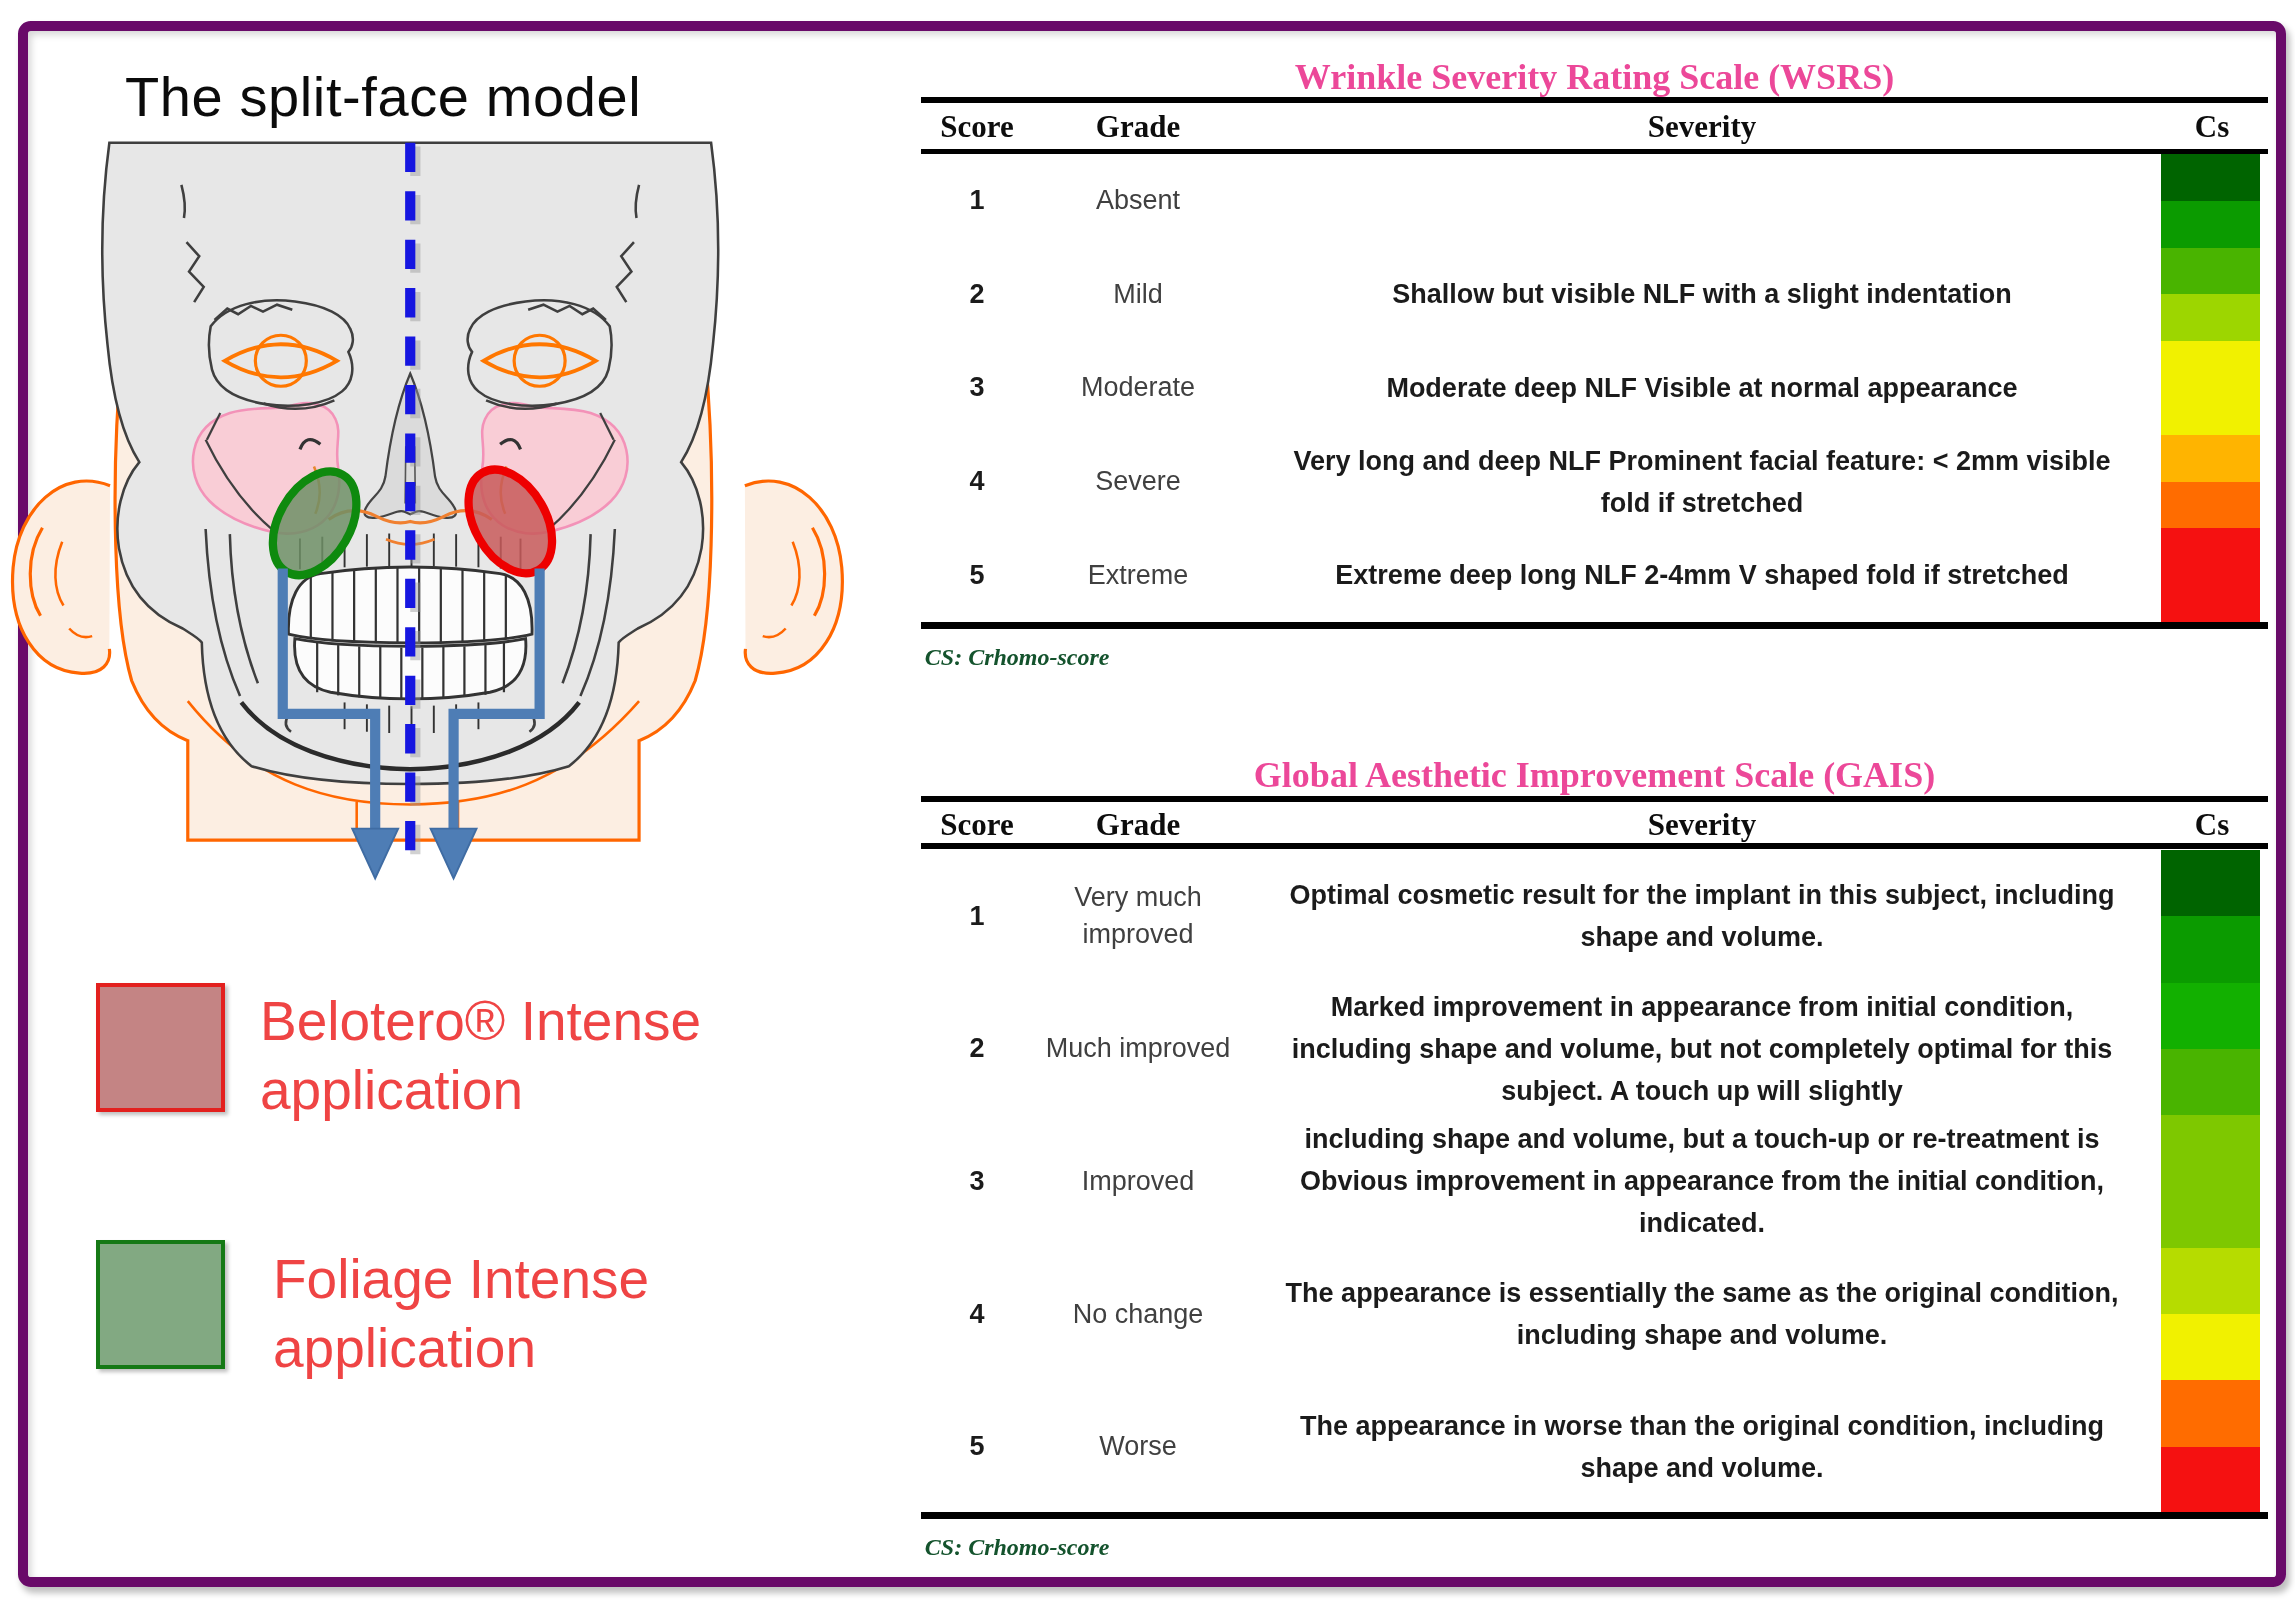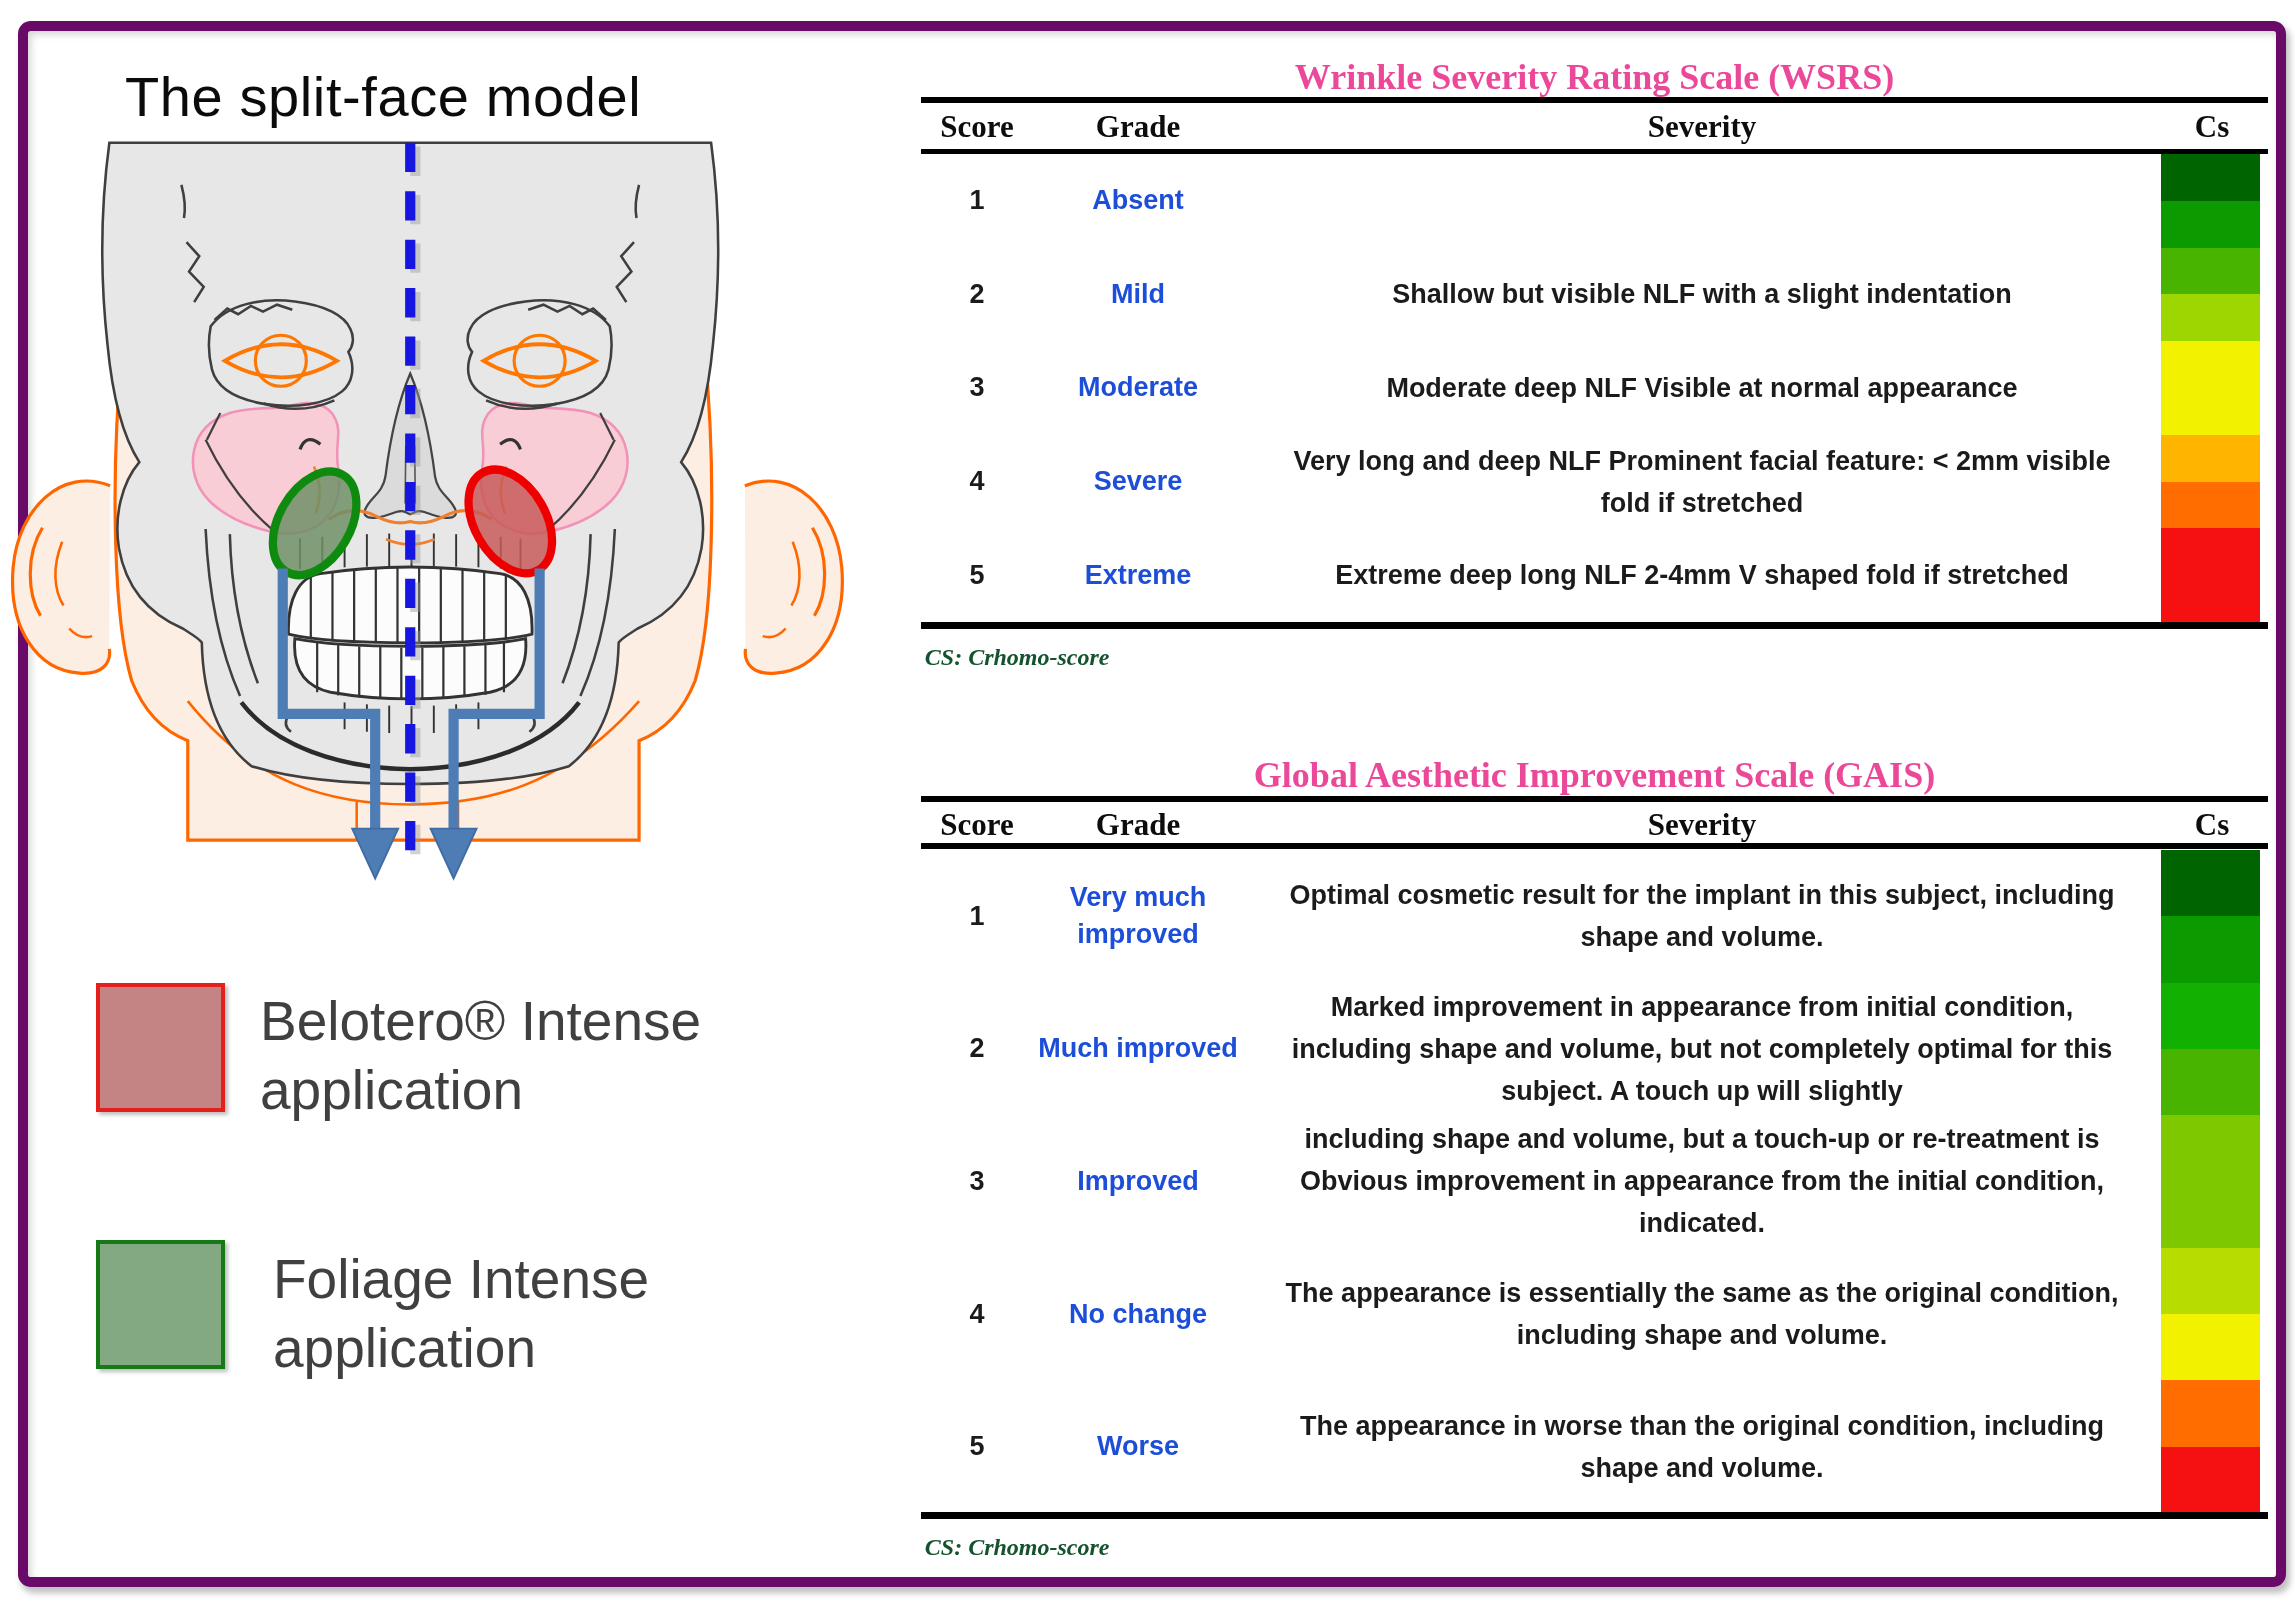--- a/index.html
+++ b/index.html
@@ -10,39 +10,39 @@
          box-shadow:3.8px 5.1px 6.4px rgba(0,0,0,.25), inset 3.2px 3.8px 7.7px rgba(0,0,0,.16);}
   
   .main-title{position:absolute;left:125px;top:64px;width:638px;font-size:56px;
               color:#0b0b0b;letter-spacing:0.6px;}
   .face-svg{position:absolute;left:0;top:0;width:925px;height:886px;}
   .nlf-label{position:absolute;left:191px;top:891px;width:446px;text-align:center;
              font-size:37px;color:#0b0b0b;letter-spacing:0.6px;}
   .swatch{position:absolute;width:121px;height:121px;box-shadow:2.6px 3.2px 3.8px rgba(0,0,0,.25);}
   .swatch.red{left:96px;top:983px;border:4.5px solid #E3201E;}
   .swatch.green{left:96px;top:1240px;border:4.5px solid #157915;}
-  .legend-text{position:absolute;font-size:55px;line-height:69px;color:#404040;}
+  .legend-text{position:absolute;font-size:55px;line-height:69px;color:#ef4444;}
   .legend-text.belotero{left:260px;top:987px;width:516px;}
   .legend-text.foliage{left:273px;top:1245px;width:465px;}
   
   .rtable{position:absolute;left:921px;width:1347px;}
   .rtable .t-title{position:absolute;left:0;top:0;width:100%;text-align:center;
       font-family:"Liberation Serif","DejaVu Serif",serif;font-weight:bold;font-size:36px;color:#ec4899;}
   .rule{position:absolute;left:0;width:100%;background:#000;}
   .hrow{position:absolute;left:0;top:51px;height:40px;width:100%;}
   .hcell{position:absolute;top:0;height:40px;display:flex;align-items:center;justify-content:center;
       font-family:"Liberation Serif","DejaVu Serif",serif;font-weight:bold;font-size:31px;color:#0d0d0d;}
   .h-score{left:0;width:112px;}
   .h-grade{left:112px;width:210px;}
   .h-sev{left:322px;width:918px;}
   .h-cs{left:1240px;width:102px;text-align:right;}
   .tbody{position:absolute;left:0;width:1240px;display:flex;flex-direction:column;}
   .trow{flex:1;display:flex;align-items:center;}
   .c-score{width:112px;text-align:center;font-weight:bold;font-size:27px;color:#1b1b1b;}
-  .c-grade{width:210px;text-align:center;font-weight:bold;font-size:27px;color:#1d4ed8;line-height:37px;}
+  .c-grade{width:210px;text-align:center;font-weight:normal;font-size:27px;color:#404040;line-height:37px;}
   .c-sev{width:918px;text-align:center;font-weight:bold;font-size:27px;color:#1b1b1b;line-height:42px;}
   .strip{position:absolute;left:1240px;width:99px;display:flex;flex-direction:column;}
   .band{width:100%;}
   .footnote{position:absolute;left:3.8px;font-family:"Liberation Serif","DejaVu Serif",serif;
       font-weight:bold;font-style:italic;font-size:24px;color:#14532d;}
 </style>
 </head>
 <body>
 
 <div class="page">

